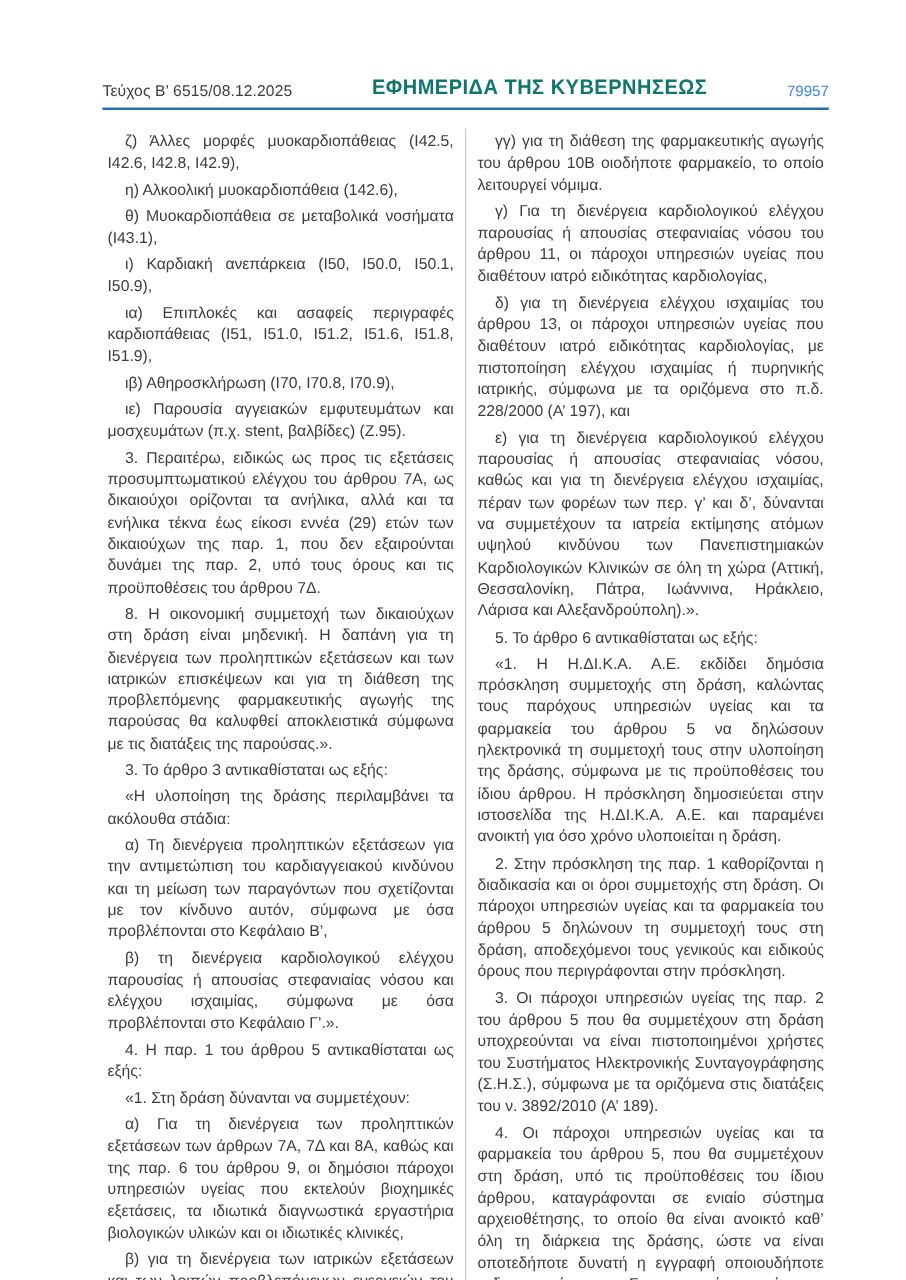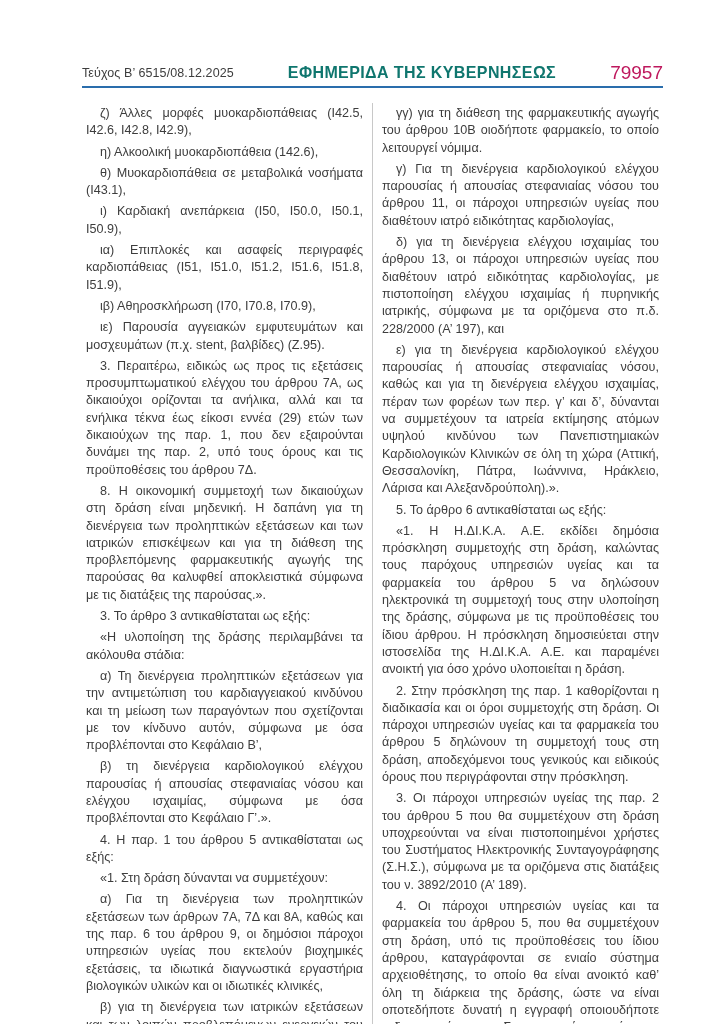--- a/index.html
+++ b/index.html
@@ -12,38 +12,38 @@
     color: #3d3d3d;
     overflow: hidden;
   }
   .page-header {
     position: absolute;
     top: 62px;
     left: 82px;
     width: 581px;
     display: flex;
     justify-content: space-between;
-    align-items: center;
+    align-items: flex-end;
   }
   .header-issue {
     font-size: 12.5px;
     color: #3d3d3d;
     letter-spacing: 0.1px;
   }
   .header-title {
     font-family: Liberation Sans, sans-serif;
     font-weight: bold;
     font-size: 16px;
     letter-spacing: 0.4px;
     color: #0f766e;
     transform: scaleY(1.05);
   }
   .header-page-number {
-    font-size: 19px;
-    color: #be185d;
+    font-size: 12px;
+    color: #3b82f6;
   }
   .header-rule {
     position: absolute;
     top: 86px;
     left: 82px;
     width: 581px;
     height: 2px;
     background: #2a6dac;
   }
   .document-body {

